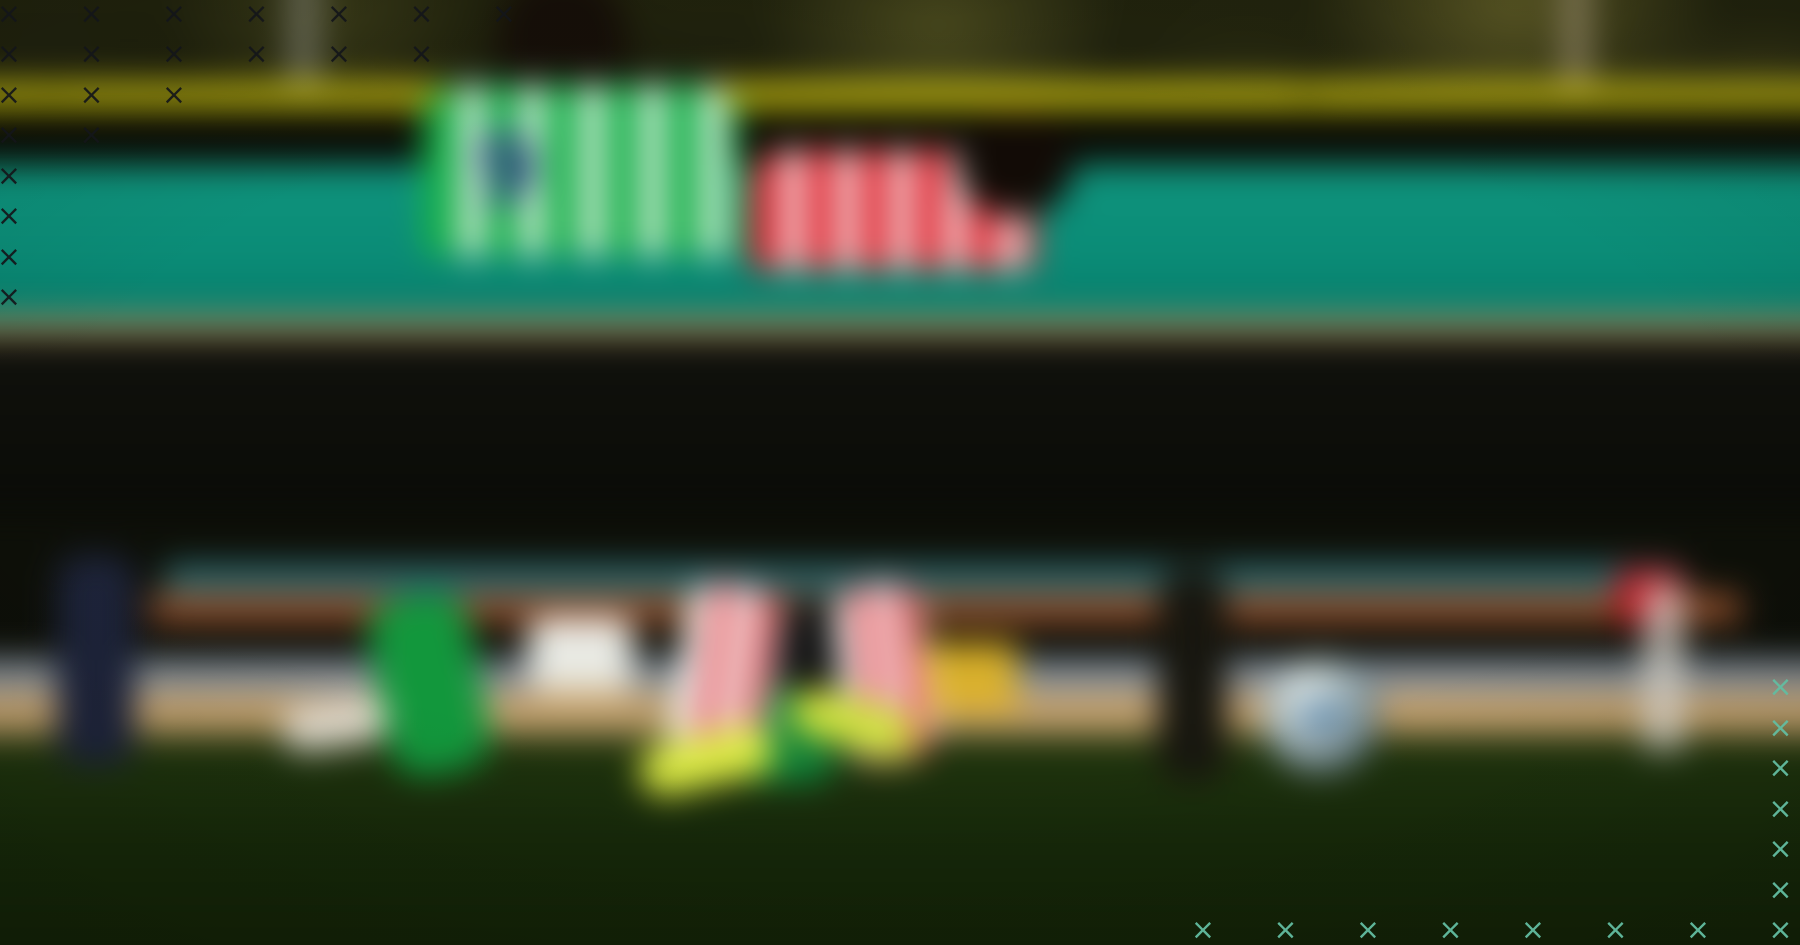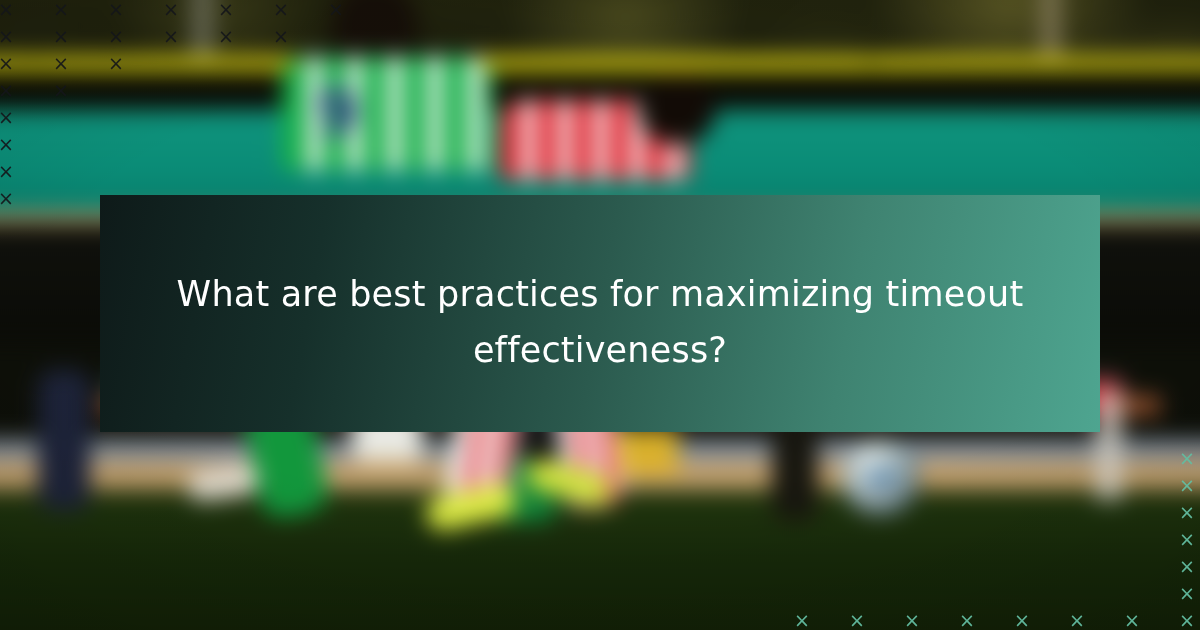--- a/index.html
+++ b/index.html
@@ -347,17 +347,14 @@
 ×
 ×</div>
   <div class="xpat xpat-br" style="color: rgb(99, 189, 161);">×
 ×
 ×
 ×
 ×
 ×
 ×  ×  ×  ×  ×  ×  ×  ×</div>
 
-  <div class="overlay">
-    <div class="overlay-title">What are best practices for maximizing timeout effectiveness?</div>
-  </div>
 
 </div>
 
 </body></html>

